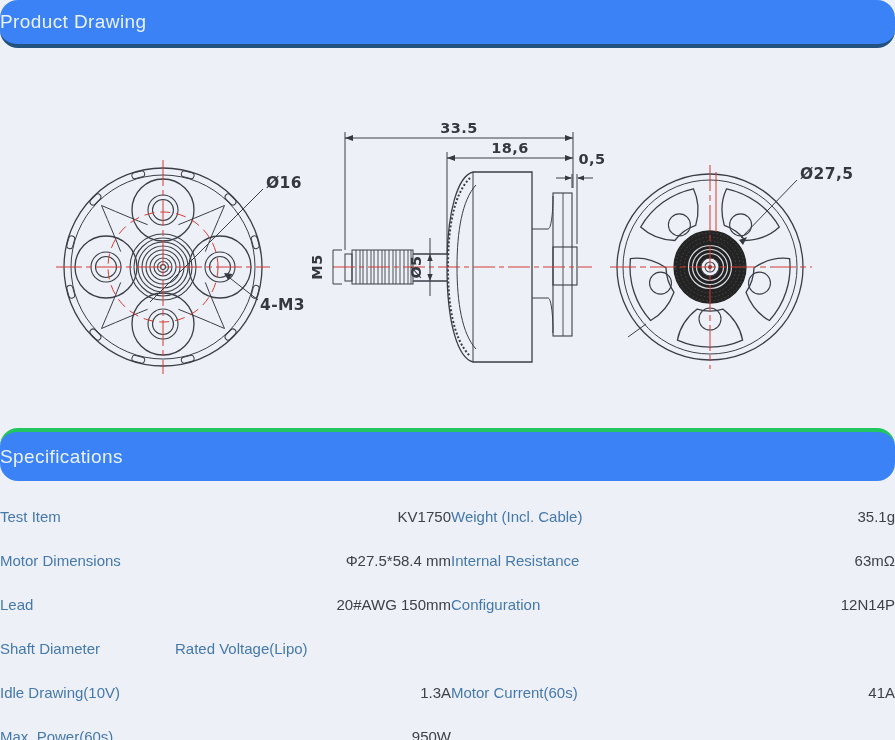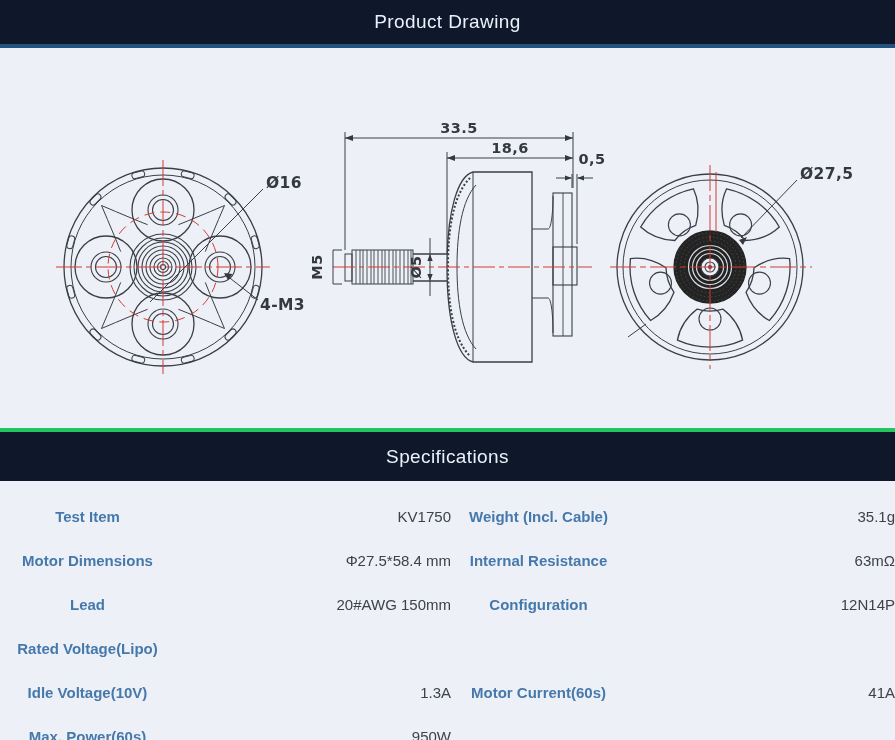--- a/index.html
+++ b/index.html
@@ -3,39 +3,39 @@
 <meta charset="utf-8">
 <style>
   html,body{margin:0;padding:0;}
   body{
     width:895px;height:740px;overflow:hidden;
     background:#edf0f7;
     font-family:"Liberation Sans",sans-serif;
     position:relative;
   }
   .band{
-    background:#0f172a;color:#e9f2fb;
-    display:flex;align-items:center;justify-content:center;
+    background:#3b82f6;color:#e9f2fb;
+    display:flex;align-items:center;border-radius:18px;
   }
   .band-top{height:44px;border-bottom:4px solid #24527f;}
   .band-mid{height:49px;border-top:4px solid #22c55e;}
   .band h1{
     margin:0;font-size:19px;font-weight:400;letter-spacing:.4px;
     font-family:"Liberation Sans",sans-serif;
   }
   .drawing{height:380px;position:relative;background:#edf0f7;}
   .drawing svg{display:block;}
   .dim{font:600 14.5px "DejaVu Sans",sans-serif;fill:#34383f;letter-spacing:.4px;}
   .dim-big{font:600 15.5px "DejaVu Sans",sans-serif;fill:#34383f;letter-spacing:.4px;}
   .spec-table{padding-top:13px;}
   .spec-row{
     display:grid;grid-template-columns:175px 276px 175px 1fr;
     height:44px;align-items:center;font-size:15px;
   }
-  .spec-label{color:#4579ac;text-align:center;white-space:nowrap;font-weight:bold;}
+  .spec-label{color:#4579ac;text-align:left;white-space:nowrap;}
   .spec-value{color:#3d4248;padding-left:59px;white-space:nowrap;text-align:right;}
   .spec-value.r{padding-left:88px;}
 </style>
 </head>
 <body>
 
 <header class="band band-top">
   <h1>Product Drawing</h1>
 </header>
 
@@ -234,24 +234,25 @@
     <div class="spec-label">Internal Resistance</div>
     <div class="spec-value r">63mΩ</div>
   </div>
   <div class="spec-row">
     <div class="spec-label">Lead</div>
     <div class="spec-value">20#AWG 150mm</div>
     <div class="spec-label">Configuration</div>
     <div class="spec-value r">12N14P</div>
   </div>
   <div class="spec-row">
+    <div class="spec-label">Shaft Diameter</div>
     <div class="spec-label">Rated Voltage(Lipo)</div>
   </div>
   <div class="spec-row">
-    <div class="spec-label">Idle Voltage(10V)</div>
+    <div class="spec-label">Idle Drawing(10V)</div>
     <div class="spec-value">1.3A</div>
     <div class="spec-label">Motor Current(60s)</div>
     <div class="spec-value r">41A</div>
   </div>
   <div class="spec-row">
     <div class="spec-label">Max. Power(60s)</div>
     <div class="spec-value">950W</div>
     <div class="spec-label"></div>
     <div class="spec-value r"></div>
   </div>

